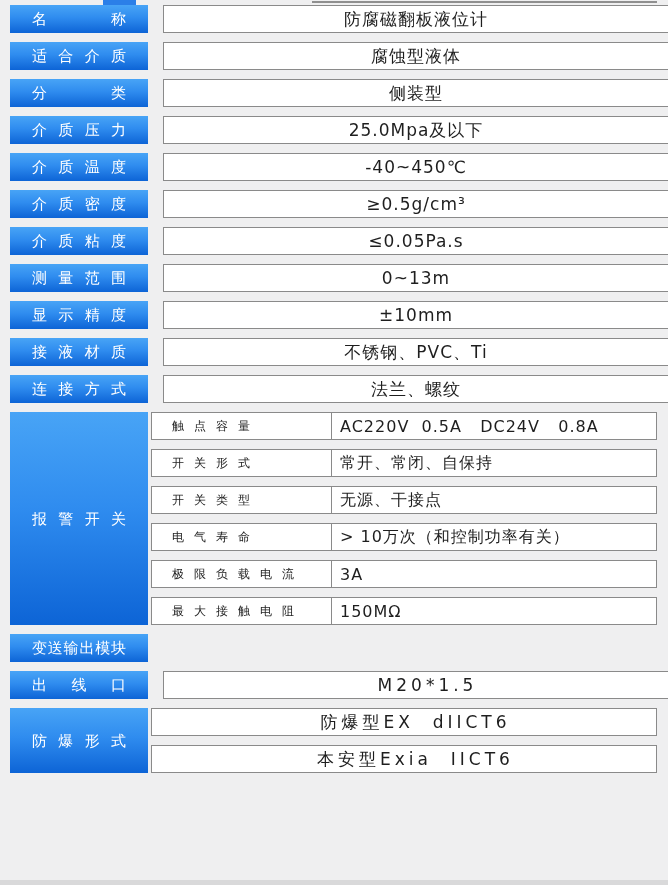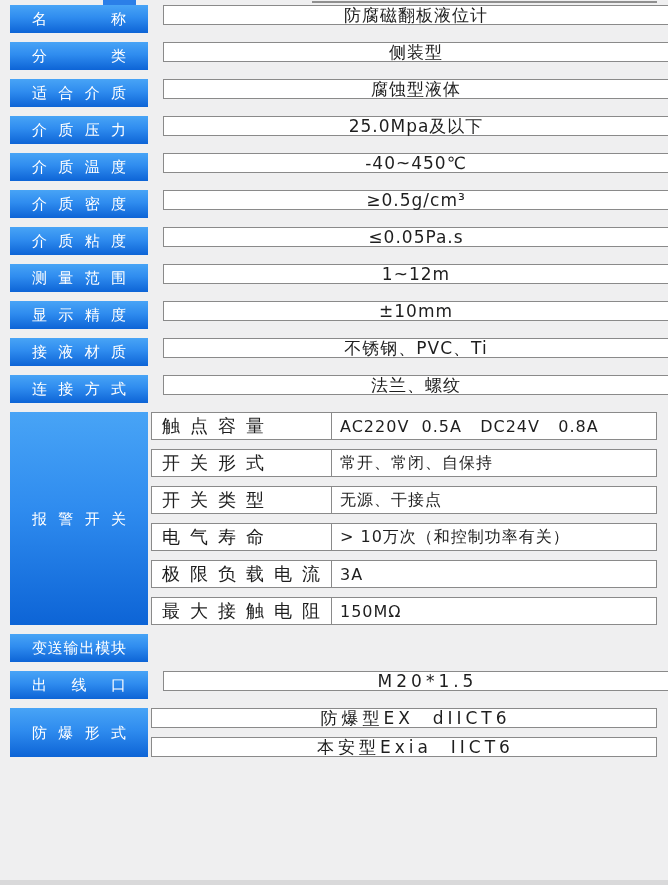--- a/index.html
+++ b/index.html
@@ -28,21 +28,21 @@
   .label-cell .jtext {
     width: 100%;
     font-size: 15px;
     line-height: 1.2;
     text-align: justify;
     text-align-last: justify;
     white-space: nowrap;
   }
   .value-box {
     width: 506px;
-    height: 20px;
+    height: 28px;
     margin-left: 3px;
     background: #ffffff;
     border: 1px solid #8a8a8a;
     display: flex;
     align-items: center;
     justify-content: center;
     font-size: 17px;
     color: #1e1e1e;
     letter-spacing: 1px;
     white-space: pre;
@@ -58,22 +58,22 @@
     border: 1px solid #8a8a8a;
     display: flex;
     margin-bottom: 9px;
   }
   .sub-row:last-child, .sub-col .value-box:last-child { margin-bottom: 0; text-align: right; }
   .sub-col .value-box { margin-left: 0; margin-bottom: 9px; }
   .sub-label {
     width: 179px;
     display: flex;
     align-items: center;
-    padding-left: 10px;
-    font-size: 18px;
+    padding-left: 20px;
+    font-size: 12px;
     letter-spacing: 10px;
     color: #1e1e1e;
     white-space: nowrap;
     overflow: hidden;
     flex-shrink: 0;
   }
   .sub-value {
     flex: 1;
     border-left: 1px solid #8a8a8a;
     display: flex;
@@ -100,32 +100,32 @@
 <div class="spec-table">
 
   <div class="row">
     <div class="label-cell">
         <span class="jtext">名称</span>
       </div>
     <div class="value-box">防腐磁翻板液位计</div>
   </div>
   <div class="row">
     <div class="label-cell">
+        <span class="jtext">适合介质</span>
+      </div>
+    <div class="value-box">腐蚀型液体</div>
+  </div>
+  <div class="row">
+    <div class="label-cell">
         <span class="jtext">分类</span>
       </div>
     <div class="value-box">侧装型</div>
   </div>
   <div class="row">
     <div class="label-cell">
-        <span class="jtext">适合介质</span>
-      </div>
-    <div class="value-box">腐蚀型液体</div>
-  </div>
-  <div class="row">
-    <div class="label-cell">
         <span class="jtext">介质压力</span>
       </div>
     <div class="value-box">25.0Mpa及以下</div>
   </div>
   <div class="row">
     <div class="label-cell">
         <span class="jtext">介质温度</span>
       </div>
     <div class="value-box">-40~450℃</div>
   </div>
@@ -138,21 +138,21 @@
   <div class="row">
     <div class="label-cell">
         <span class="jtext">介质粘度</span>
       </div>
     <div class="value-box">≤0.05Pa.s</div>
   </div>
   <div class="row">
     <div class="label-cell">
         <span class="jtext">测量范围</span>
       </div>
-    <div class="value-box">1~12m</div>
+    <div class="value-box">0~13m</div>
   </div>
   <div class="row">
     <div class="label-cell">
         <span class="jtext">显示精度</span>
       </div>
     <div class="value-box">±10mm</div>
   </div>
   <div class="row">
     <div class="label-cell">
         <span class="jtext">接液材质</span>

